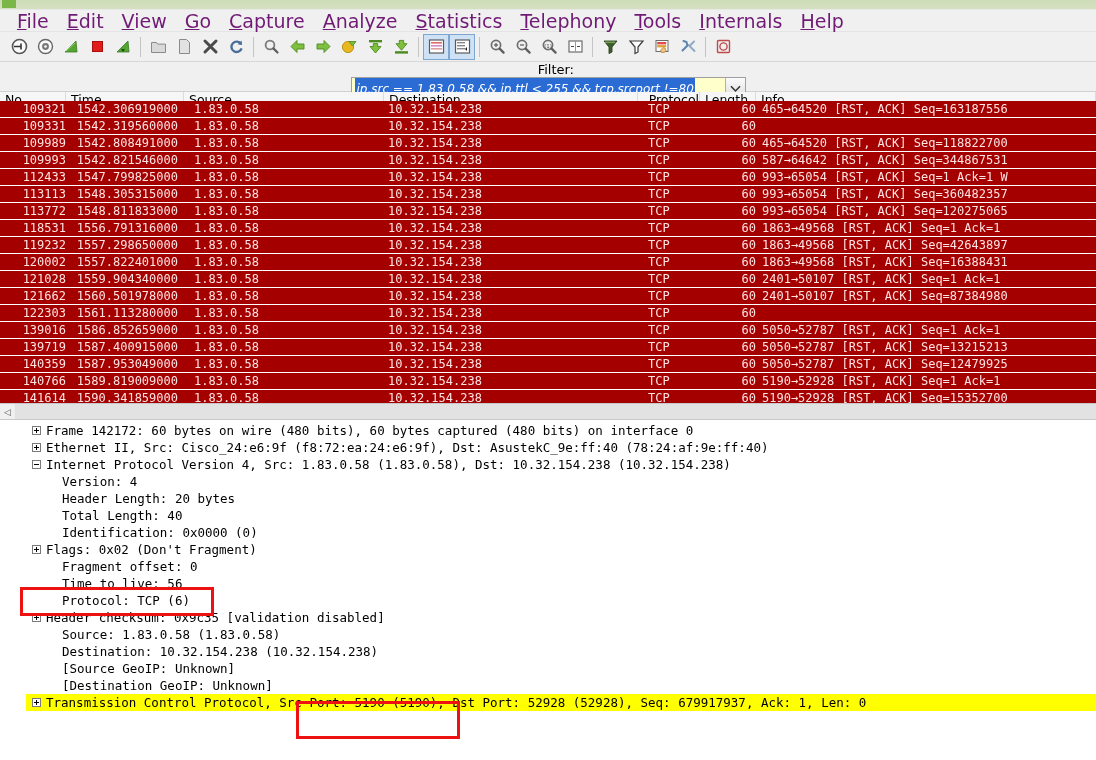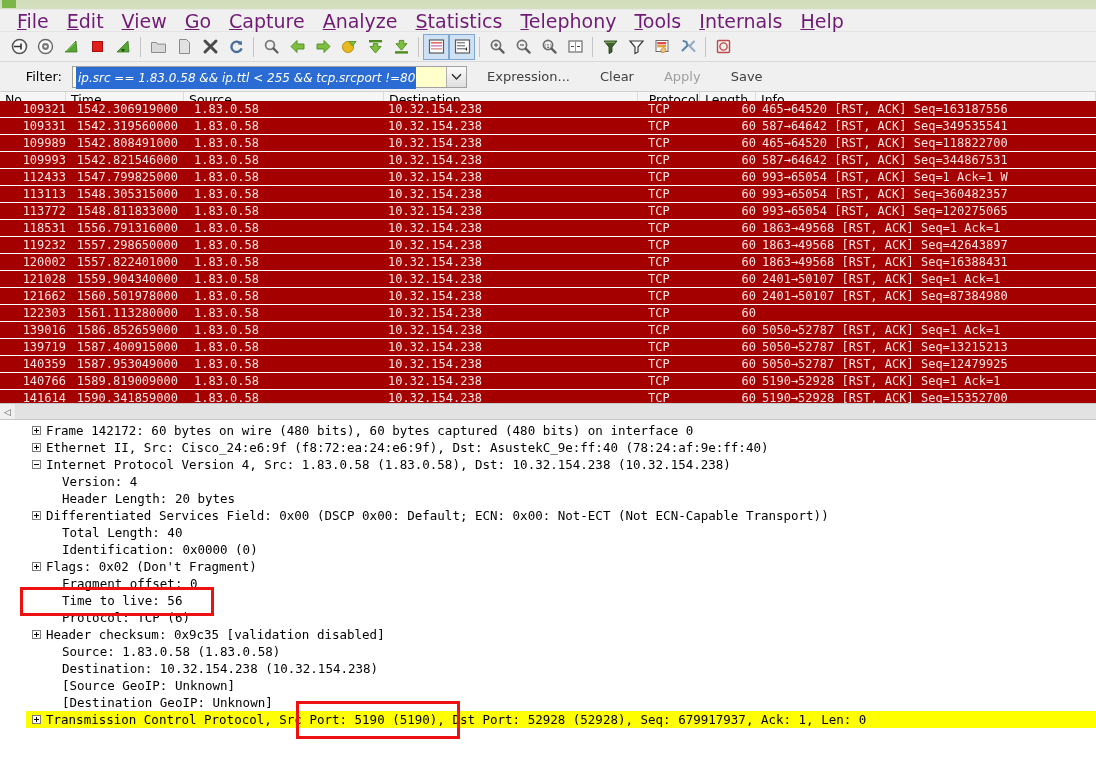--- a/index.html
+++ b/index.html
@@ -63,20 +63,21 @@
   .tb-btn.active { background: #cfe2f5; border: 1px solid #7da7d0; }
   .tb-sep { width: 1px; height: 20px; background: #c4c4c4; margin: 0 4px; }
 
   
   .filterbar {
     height: 30px;
     background: #f0f0f0;
     display: flex;
     align-items: center;
     border-bottom: 1px solid #d0d0d0;
+    flex-direction: column;
   }
   .filter-label {
     width: 72px;
     text-align: right;
     padding-right: 10px;
     font-size: 13px;
     color: #000;
   }
   .filter-input-wrap {
     display: flex;
@@ -473,21 +474,20 @@
           <div class="c-len">60</div>
           <div class="c-info">465→64520 [RST, ACK] Seq=163187556</div>
         </div>
         <div class="prow">
           <div class="c-no">109331</div>
           <div class="c-time">1542.319560000</div>
           <div class="c-src">1.83.0.58</div>
           <div class="c-dst">10.32.154.238</div>
           <div class="c-proto">TCP</div>
           <div class="c-len">60</div>
-          <div class="c-info">587→64642 [RST, ACK] Seq=349535541</div>
         </div>
         <div class="prow">
           <div class="c-no">109989</div>
           <div class="c-time">1542.808491000</div>
           <div class="c-src">1.83.0.58</div>
           <div class="c-dst">10.32.154.238</div>
           <div class="c-proto">TCP</div>
           <div class="c-len">60</div>
           <div class="c-info">465→64520 [RST, ACK] Seq=118822700</div>
         </div>
@@ -648,24 +648,20 @@
       </div>
       <div class="drow">
         <span style="display: inline-block; width: 20px; flex: 0 0 auto;"></span>
         <span class="dtext" style="padding-left: 16px;">Version: 4</span>
       </div>
       <div class="drow">
         <span style="display: inline-block; width: 20px; flex: 0 0 auto;"></span>
         <span class="dtext" style="padding-left: 16px;">Header Length: 20 bytes</span>
       </div>
       <div class="drow">
-        <span class="expander plus"></span>
-        <span class="dtext">Differentiated Services Field: 0x00 (DSCP 0x00: Default; ECN: 0x00: Not-ECT (Not ECN-Capable Transport))</span>
-      </div>
-      <div class="drow">
         <span style="display: inline-block; width: 20px; flex: 0 0 auto;"></span>
         <span class="dtext" style="padding-left: 16px;">Total Length: 40</span>
       </div>
       <div class="drow">
         <span style="display: inline-block; width: 20px; flex: 0 0 auto;"></span>
         <span class="dtext" style="padding-left: 16px;">Identification: 0x0000 (0)</span>
       </div>
       <div class="drow">
         <span class="expander plus"></span>
         <span class="dtext">Flags: 0x02 (Don't Fragment)</span>

